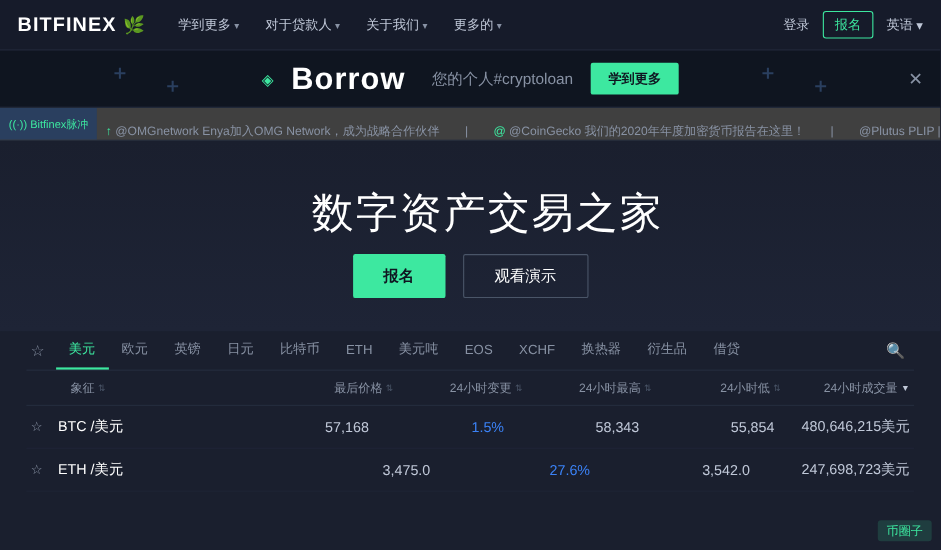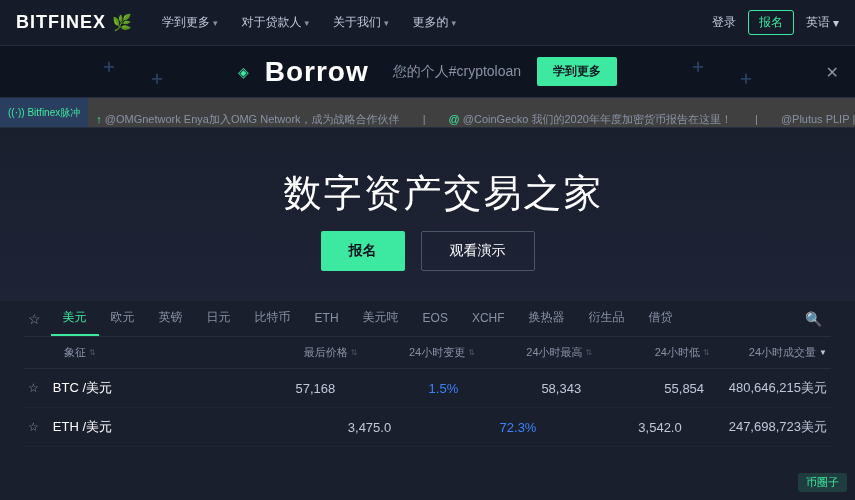--- a/index.html
+++ b/index.html
@@ -467,20 +467,20 @@
       <div class="td right">55,854</div>
       <div class="td right">480,646,215美元</div>
     </div>
 
     <div class="table-row">
       <div class="td symbol-col">
         <span class="row-star">☆</span>
         <span class="symbol-name">ETH /美元</span>
       </div>
       <div class="td right">3,475.0</div>
-      <div class="td right change-positive">72.3%</div>
+      <div class="td right change-positive">27.6%</div>
       <div class="td right">3,542.0</div>
       <div class="td right">247,698,723美元</div>
     </div>
   </div>
 </div>
 
 <div class="watermark">币圈子</div>
 
 </body></html>

